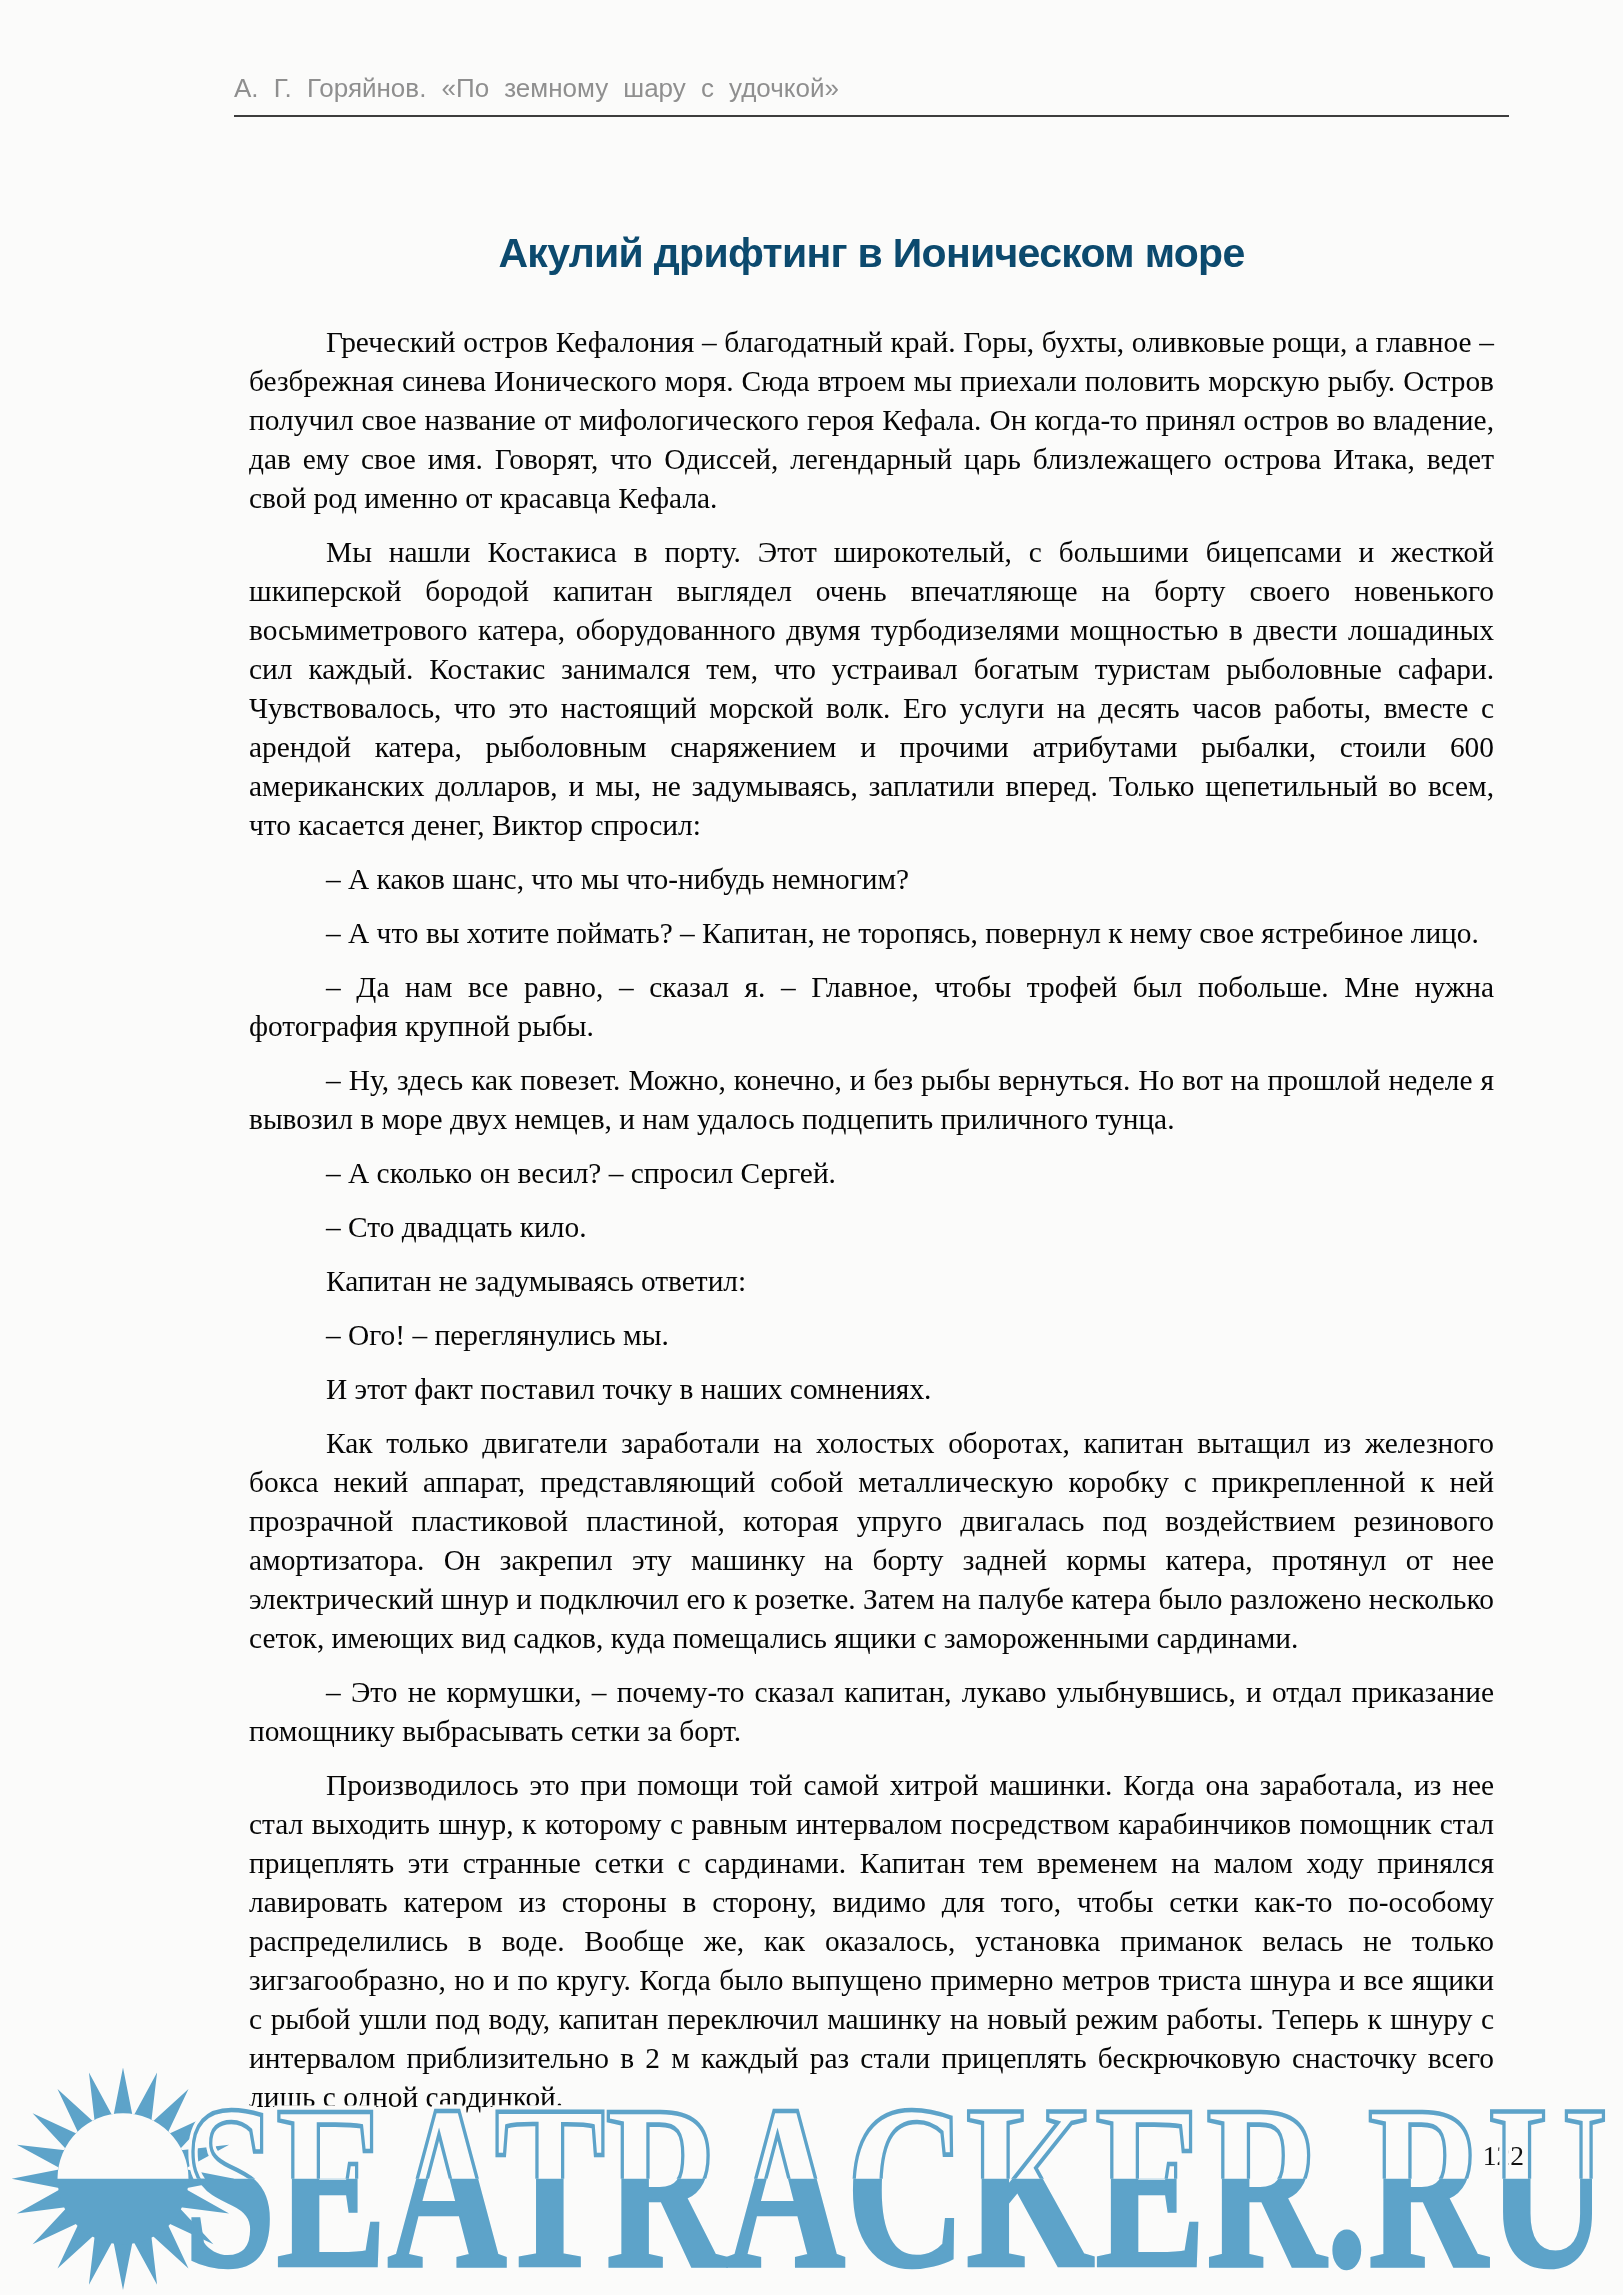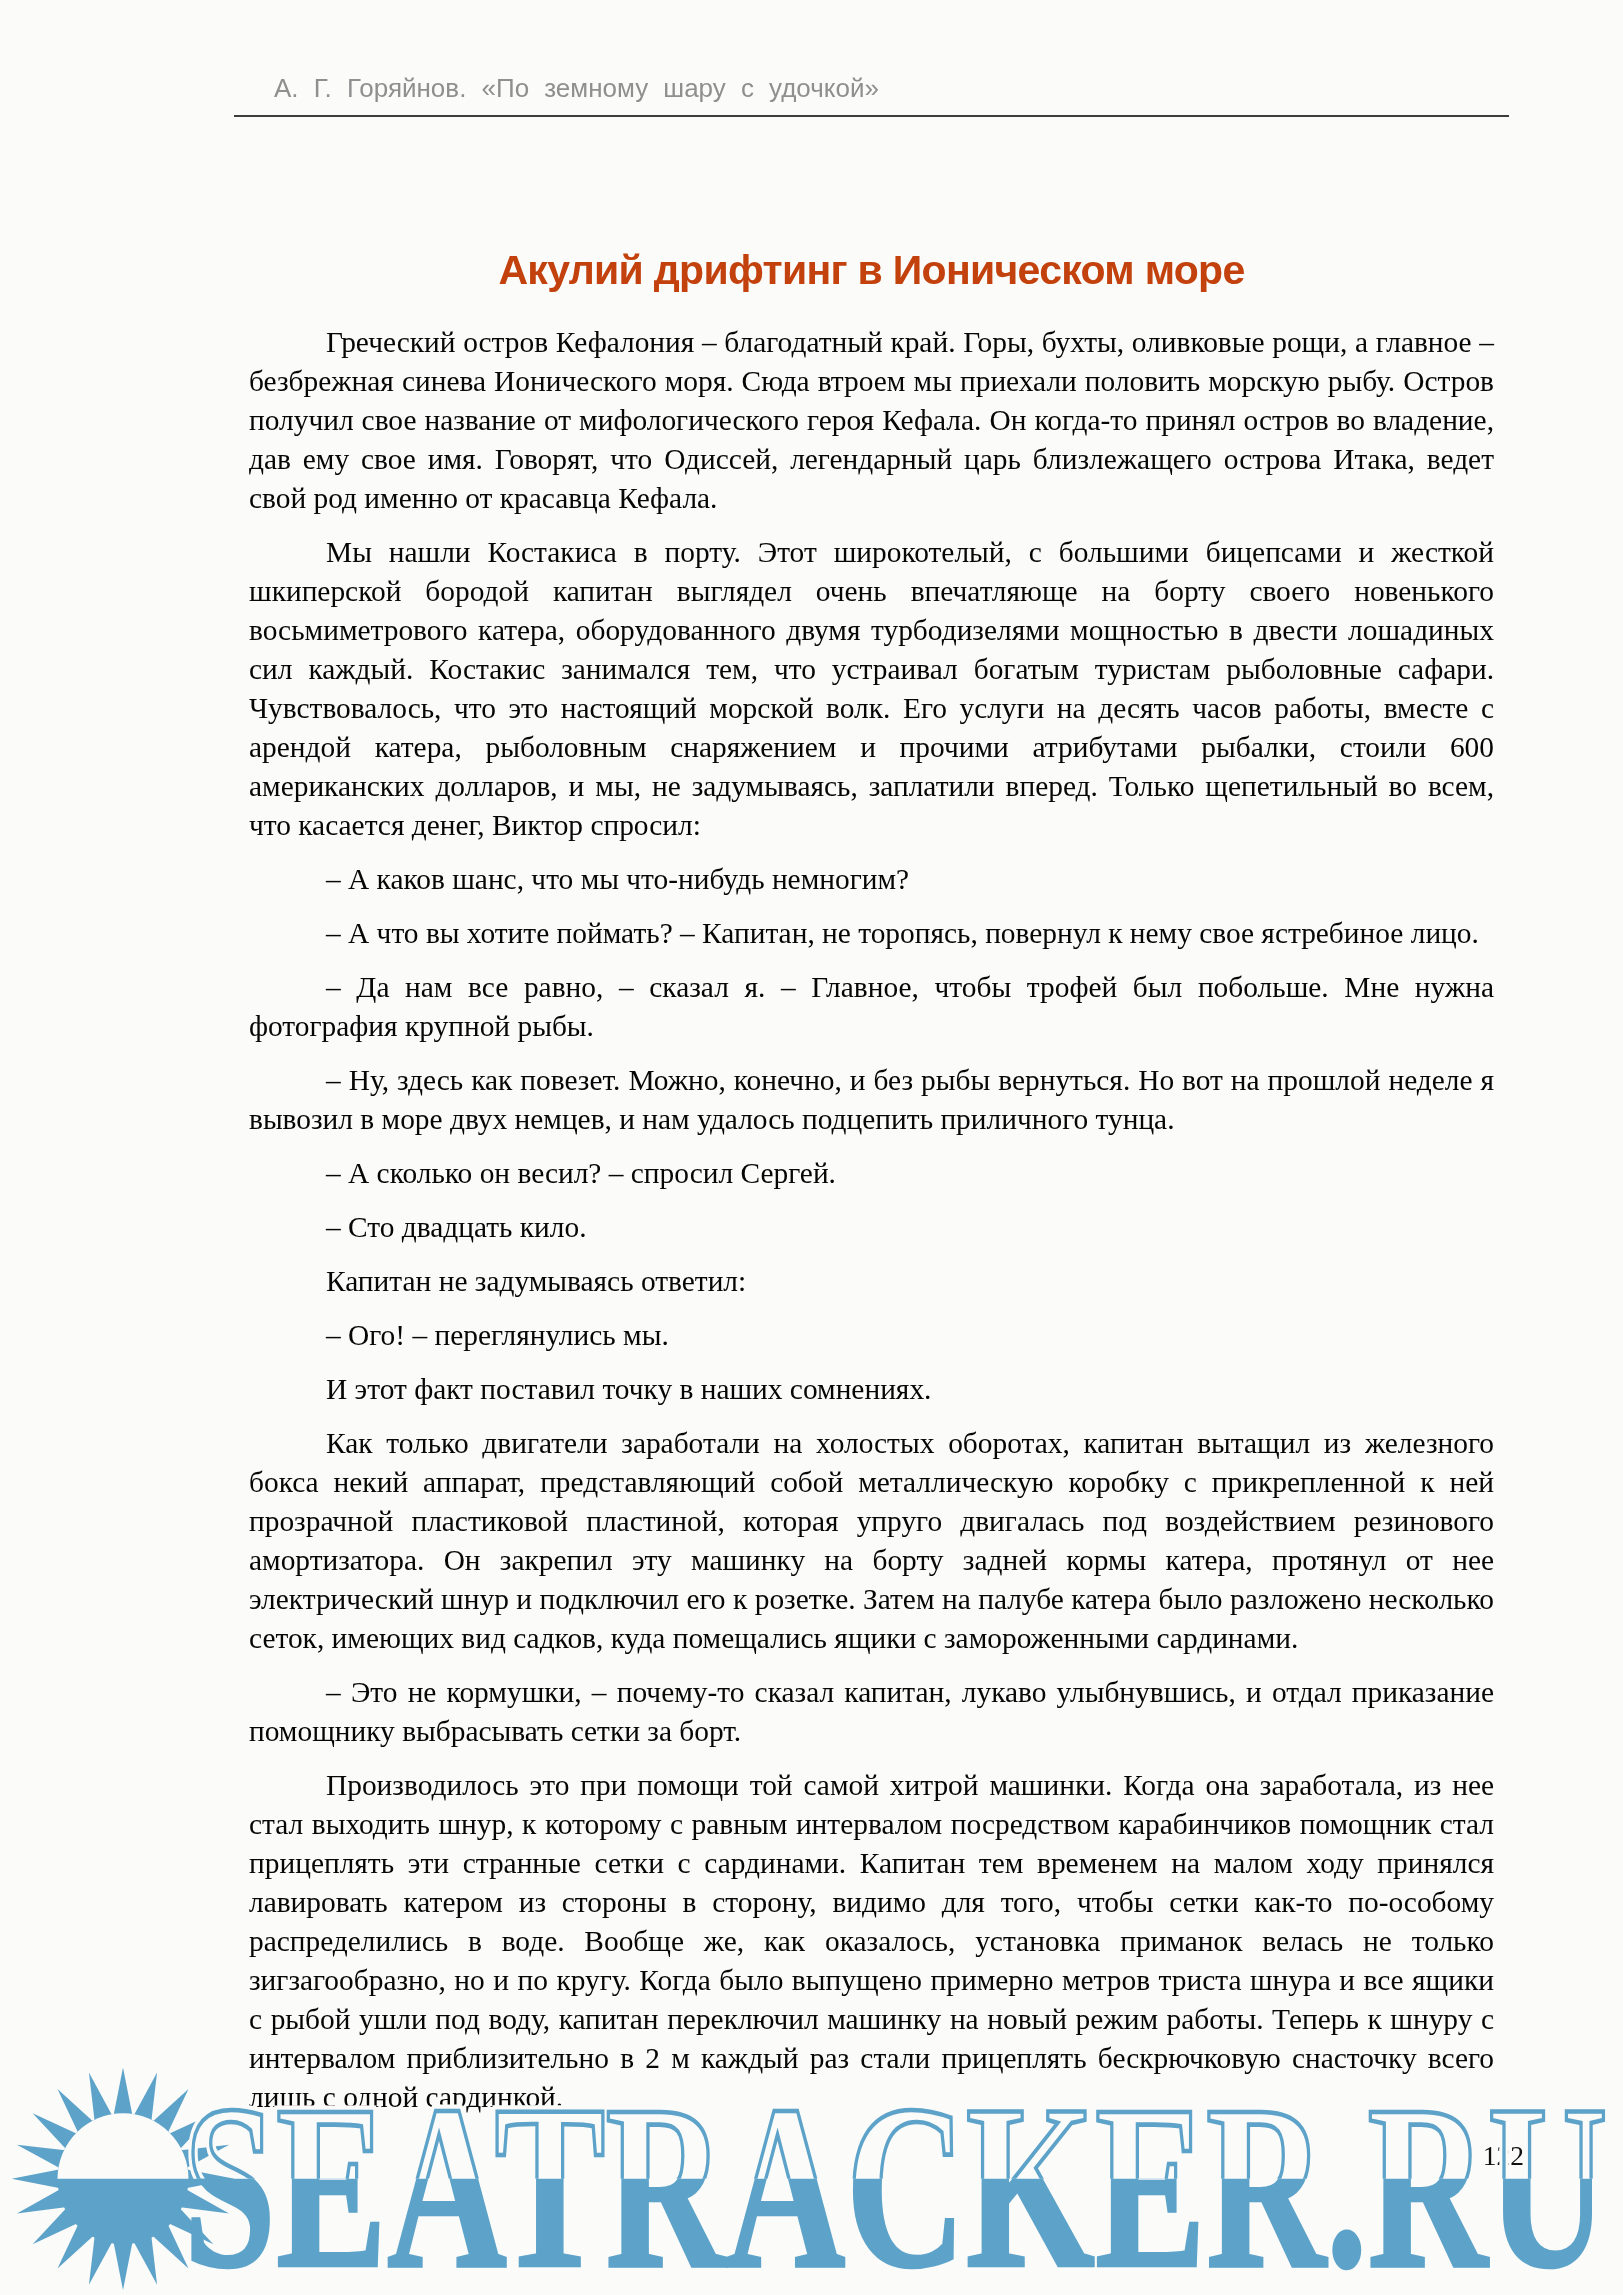--- a/index.html
+++ b/index.html
@@ -8,31 +8,31 @@
     background:#fbfbfa;
     position:relative;
     overflow:hidden;
     font-family:"Liberation Serif",serif;
   }
   .page{position:absolute;inset:0;}
   .running-header{
     position:absolute;left:234px;top:73px;width:1275px;
     font-family:"Liberation Sans",sans-serif;
     font-size:26px;line-height:31px;color:#8f8f8f;
-    word-spacing:7.9px;white-space:nowrap;margin-left:40px;
+    word-spacing:7.9px;white-space:nowrap;
   }
   .header-rule{
     position:absolute;left:234px;top:115px;width:1275px;height:2px;
     background:#3d3d3d;
   }
   .chapter-title{
-    position:absolute;left:234px;top:249px;width:1275px;
+    position:absolute;left:234px;top:232px;width:1275px;
     text-align:center;
     font-family:"Liberation Sans",sans-serif;
-    font-weight:bold;font-size:41px;line-height:43px;color:#c2410c;
+    font-weight:bold;font-size:41px;line-height:43px;color:#0c4a6e;
     letter-spacing:-0.7px;
   }
   .body-text{
     position:absolute;left:234px;top:308px;width:1275px;
     font-family:"Liberation Serif",serif;
     font-size:29.4px;line-height:39px;color:#060606;
     text-align:justify;
   }
   .body-text p{margin:15px;padding:0;text-indent:77px;}
   .page-number{

